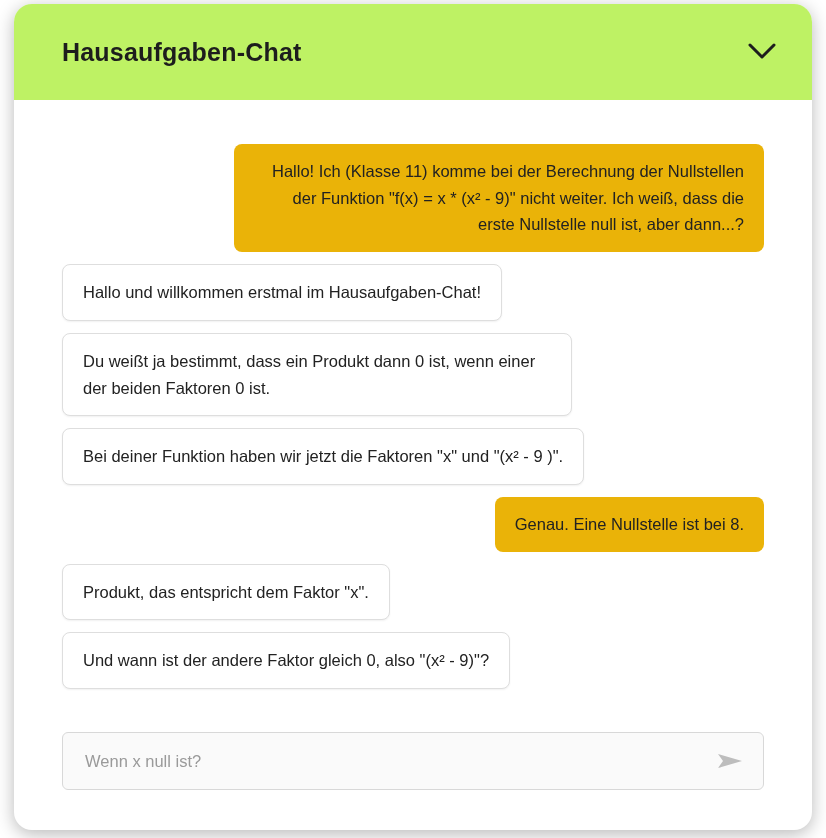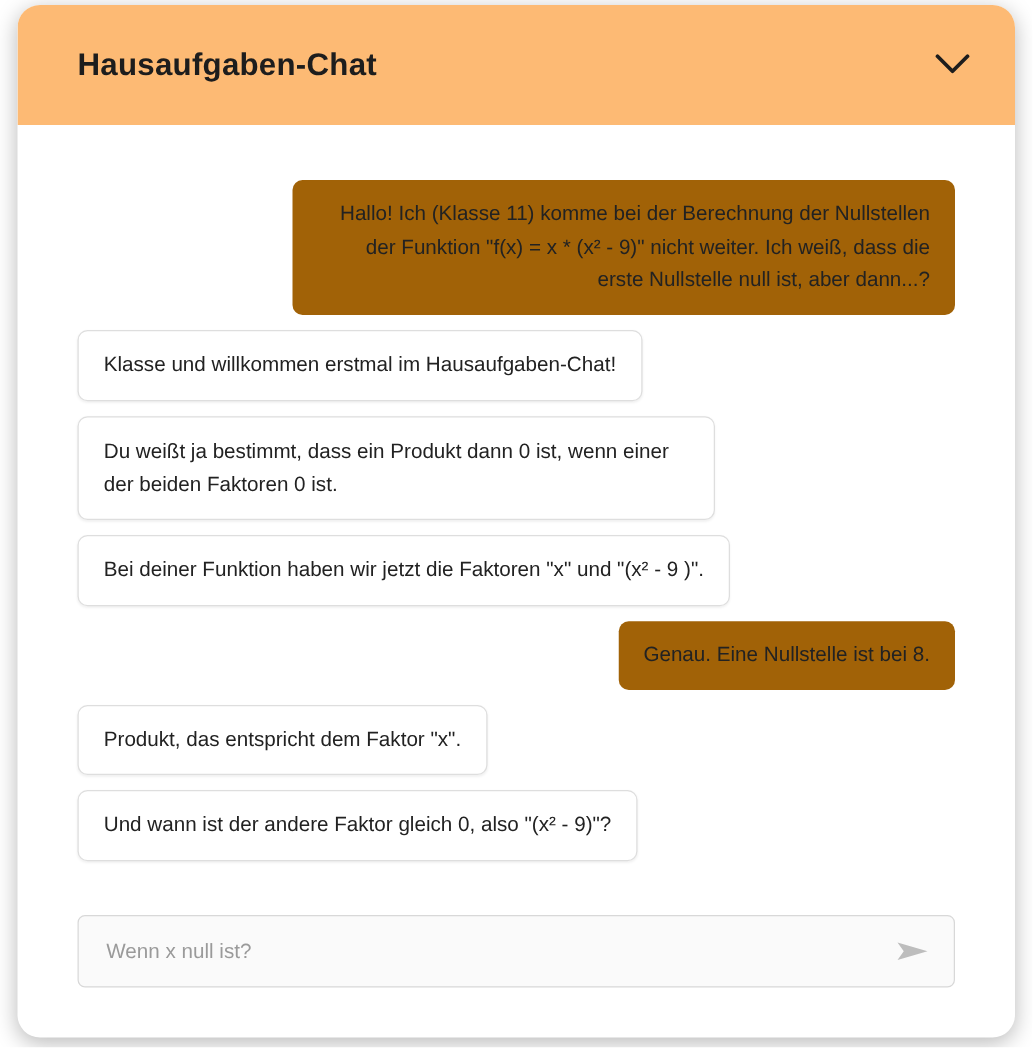--- a/index.html
+++ b/index.html
@@ -24,21 +24,21 @@
     background: #ffffff;
     border-radius: 18px;
     box-shadow: 0 4px 18px rgba(0,0,0,0.28);
     overflow: hidden;
     display: flex;
     flex-direction: column;
   }
   .chat-header {
     height: 96px;
     flex: 0 0 96px;
-    background: #fdba74;
+    background: #bef264;
     display: flex;
     align-items: center;
     justify-content: space-between;
     padding: 0 30px 0 48px;
     box-sizing: border-box;
   }
   .chat-title {
     font-size: 25px;
     font-weight: bold;
     color: #1d1d1d;
@@ -70,21 +70,21 @@
   .bubble {
     border-radius: 8px;
     padding: 14px 20px;
     font-size: 16.5px;
     line-height: 1.62;
     color: #222;
     box-sizing: border-box;
     max-width: 100%;
   }
   .bubble.user {
-    background: #a16207;
+    background: #eab308;
     text-align: right;
     max-width: 530px;
   }
   .bubble.bot {
     background: #ffffff;
     border: 1px solid #dedede;
     box-shadow: 0 1px 2px rgba(0,0,0,0.06);
     text-align: left;
   }
   .bubble.user.short {
@@ -143,21 +143,21 @@
       </div>
     </div>
 
     <div class="chat-body">
 
       <div class="msg-row right">
         <div class="bubble user">Hallo! Ich (Klasse 11) komme bei der Berechnung der Nullstellen der Funktion "f(x) = x * (x² - 9)" nicht weiter. Ich weiß, dass die erste Nullstelle null ist, aber dann...?</div>
       </div>
 
       <div class="msg-row left">
-        <div class="bubble bot">Klasse und willkommen erstmal im Hausaufgaben-Chat!</div>
+        <div class="bubble bot">Hallo und willkommen erstmal im Hausaufgaben-Chat!</div>
       </div>
 
       <div class="msg-row left">
         <div class="bubble bot" style="max-width:510px;">Du weißt ja bestimmt, dass ein Produkt dann 0 ist, wenn einer der beiden Faktoren 0 ist.</div>
       </div>
 
       <div class="msg-row left">
         <div class="bubble bot">Bei deiner Funktion haben wir jetzt die Faktoren "x" und "(x² - 9 )".</div>
       </div>
 

